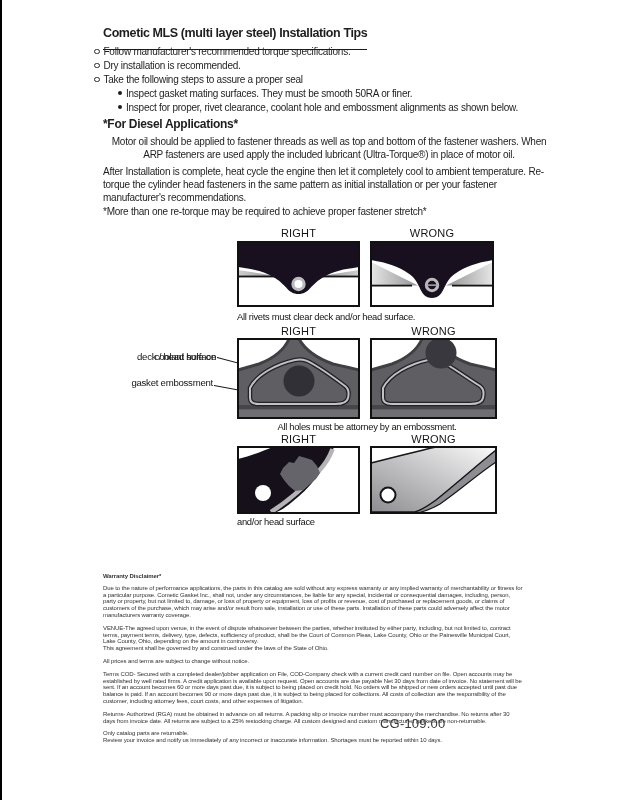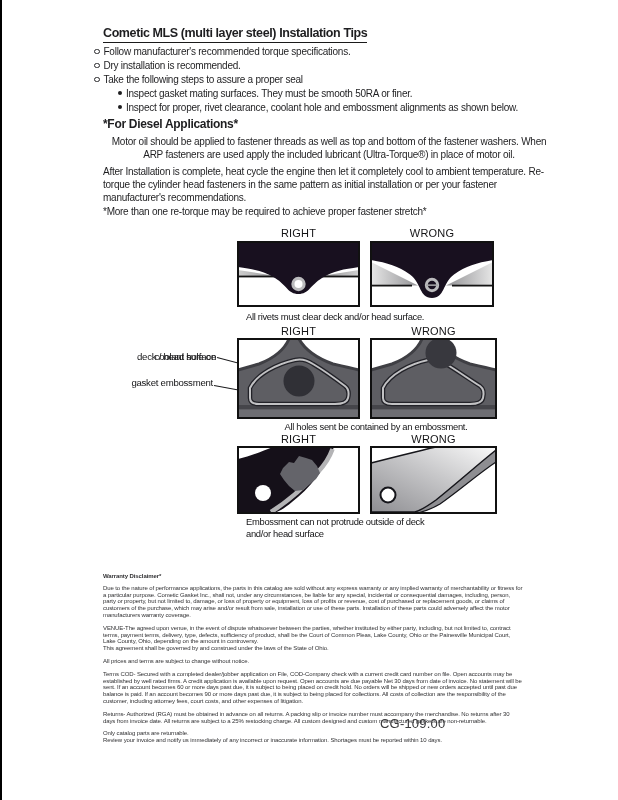--- a/index.html
+++ b/index.html
@@ -3,38 +3,38 @@
 <meta charset="utf-8">
 <style>
   html,body{margin:0;padding:0;background:#ffffff;}
   #page{position:relative;width:618px;height:800px;background:#ffffff;overflow:hidden;
         font-family:"Liberation Sans", sans-serif;color:#1e1e20;}
   .abs{position:absolute;}
   #edge-line{left:0;top:0;width:2px;height:800px;background:#000;}
 
   
   #doc-title{left:103px;top:26px;font-size:12.5px;font-weight:bold;letter-spacing:-0.4px;
-             border-bottom:1.5px solid #1a1a1a;padding-bottom:2px;}
+             border-bottom:1.5px solid #1a1a1a;padding-bottom:9px;}
   #tips-list{left:94px;top:45px;width:470px;font-size:10px;letter-spacing:-0.25px;}
   .b-row{display:flex;align-items:flex-start;height:14px;line-height:13px;text-align:right;}
   .b-row.sub{margin-left:24px;}
   .o-bullet{flex:0 0 auto;width:3.5px;height:3.5px;border:1px solid #2a2a2c;border-radius:50%;
             margin:3.5px 4px 0 0;}
   .f-bullet{flex:0 0 auto;width:4px;height:4px;background:#1e1e20;border-radius:50%;
             margin:3.5px 4px 0 0;}
 
   #diesel-heading{left:103px;top:117px;font-size:12px;font-weight:bold;letter-spacing:-0.3px;}
   .body-par{left:103px;width:452px;font-size:10px;line-height:13.2px;letter-spacing:-0.25px;}
   #diesel-p1{top:135px;text-align:center;}
   #diesel-p2{top:165px;}
   #retorque-note{top:205px;}
 
   
   .dheader{font-size:11px;letter-spacing:0.2px;text-align:center;color:#141416;}
-  .dcaption{font-size:9.4px;letter-spacing:-0.3px;color:#141416;margin-left:9px;}
+  .dcaption{font-size:9.4px;letter-spacing:-0.3px;color:#141416;}
   .dbox{display:block;}
 
   
   #h1-right{left:237px;top:227px;width:123px;}
   #h1-wrong{left:370px;top:227px;width:124px;}
   #box1-right{left:237px;top:241px;}
   #box1-wrong{left:370px;top:241px;}
   #cap-row1{left:237px;top:311px;}
 
   #h2-right{left:237px;top:325px;width:123px;}
@@ -182,21 +182,21 @@
     <path d="M1,1 H52 Q45,17 22,26 Q8,30 1,32 Z" fill="#ffffff"></path>
     <path d="M52,1 Q45,17 22,26 Q8,30 1,32" fill="none" stroke="#3f3f44" stroke-width="3"></path>
     <path d="M126,1 H66 Q75,17 100,26 Q118,30 126,32 Z" fill="#ffffff"></path>
     <path d="M66,1 Q75,17 100,26 Q118,30 126,32" fill="none" stroke="#3f3f44" stroke-width="3"></path>
     <path d="M13,60 L13,50 C20,36 40,26 58,22 C64,20.5 70,22 76,26 C88,33 100,42 110,48 C114,51 114,56 113,60 C112,65 106,66 100,66 L22,66 C16,66 13,64 13,60 Z" fill="none" stroke="#222228" stroke-width="4.5"></path>
     <path d="M13,60 L13,50 C20,36 40,26 58,22 C64,20.5 70,22 76,26 C88,33 100,42 110,48 C114,51 114,56 113,60 C112,65 106,66 100,66 L22,66 C16,66 13,64 13,60 Z" fill="none" stroke="#c2c2c4" stroke-width="2"></path>
     <circle cx="71" cy="15" r="15.5" fill="#38383e"></circle>
     <rect x="1" y="1" width="125" height="79" fill="none" stroke="#111111" stroke-width="2"></rect>
   </svg>
 
-  <div class="abs dcaption" id="cap-row2">All holes sent be contained by an embossment.</div>
+  <div class="abs dcaption" id="cap-row2">All holes must be attorney by an embossment.</div>
 
   <div class="abs dheader" id="h3-right">RIGHT</div>
   <div class="abs dheader" id="h3-wrong">WRONG</div>
 
   <svg class="abs dbox" id="box3-right" width="123" height="68" viewBox="0 0 123 68">
     <rect x="0" y="0" width="123" height="68" fill="#ffffff"></rect>
     <path d="M1,13 C14,10 26,5 36,1 H97 C89,22 72,43 55,56 C48,62 42,65.5 37,67 H1 Z" fill="#151019"></path>
     <path d="M34,66 C50,56 68,40 81,26 C88,18.5 93,10 95.5,3" fill="none" stroke="#b4b4b6" stroke-width="4.5"></path>
     <polygon points="46,22 52,16 57,17 62,10 69,12 75,14 80,20 83,27 79,33 73,38 66,44 58,45 52,40 47,34 43,28" fill="#64646a"></polygon>
     <circle cx="26" cy="47" r="8" fill="#ffffff"></circle>
@@ -212,21 +212,20 @@
       </linearGradient>
     </defs>
     <rect x="0" y="0" width="127" height="68" fill="#ffffff"></rect>
     <path d="M40,67 C58,56 80,38 100,20 C110,10 118,5 126,2 L126,16 C108,28 90,44 70,58 C60,64 52,66 48,67 Z" fill="#8e8e92" stroke="#15151a" stroke-width="1.2"></path>
     <path d="M1,17 C26,11 48,5 66,1 H126 V4 C106,20 86,38 66,54 C57,60.5 50,64.5 45,66 H1 Z" fill="url(#bandg)" stroke="#15151a" stroke-width="1.5"></path>
     <circle cx="18" cy="49" r="7.5" fill="#ffffff" stroke="#15151a" stroke-width="2"></circle>
     <rect x="1" y="1" width="125" height="66" fill="none" stroke="#111111" stroke-width="2"></rect>
   </svg>
 
   <div class="abs dcaption" id="cap-row3">
-    <div>Embossment can not protrude outside of deck</div>
     <div>and/or head surface</div>
   </div>
 
   <div class="abs" id="legal">
     <p class="head">Warranty Disclaimer*</p>
     <p>Due to the nature of performance applications, the parts in this catalog are sold without any express warranty or any implied warranty of merchantability or fitness for a particular purpose.  Cometic Gasket Inc., shall not, under any circumstances, be liable for any special, incidental or consequential damages, including, person, party or property, but not limited to, damage, or loss of property or equipment, loss of profits or revenue, cost of purchased or replacement goods, or claims of customers of the purchase, which may arise and/or result from sale, installation or use of these parts.  Installation of these parts could adversely affect the motor manufacturers warranty coverage.</p>
     <p class="tight">VENUE-The agreed upon venue, in the event of dispute whatsoever between the parties, whether instituted by either party, including, but not limited to, contract terms, payment terms, delivery, type, defects, sufficiency of product, shall be the Court of Common Pleas, Lake County, Ohio or the Painesville Municipal Court, Lake County, Ohio, depending on the amount in controversy.</p>
     <p>This agreement shall be governed by and construed under the laws of the State of Ohio.</p>
     <p>All prices and terms are subject to change without notice.</p>
     <p>Terms COD- Secured with a completed dealer/jobber application on File, COD-Company check with a current credit card number on file.  Open accounts may be established by well rated firms.  A credit application is available upon request.  Open accounts are due payable Net 30 days from date of invoice.  No statement will be sent.  If an account becomes 60 or more days past due, it is subject to being placed on credit hold.  No orders will be shipped or new orders accepted until past due balance is paid.  If an account becomes 90 or more days past due, it is subject to being placed for collections.  All costs of collection are the responsibility of the customer, including attorney fees, court costs, and other expenses of litigation.</p>

